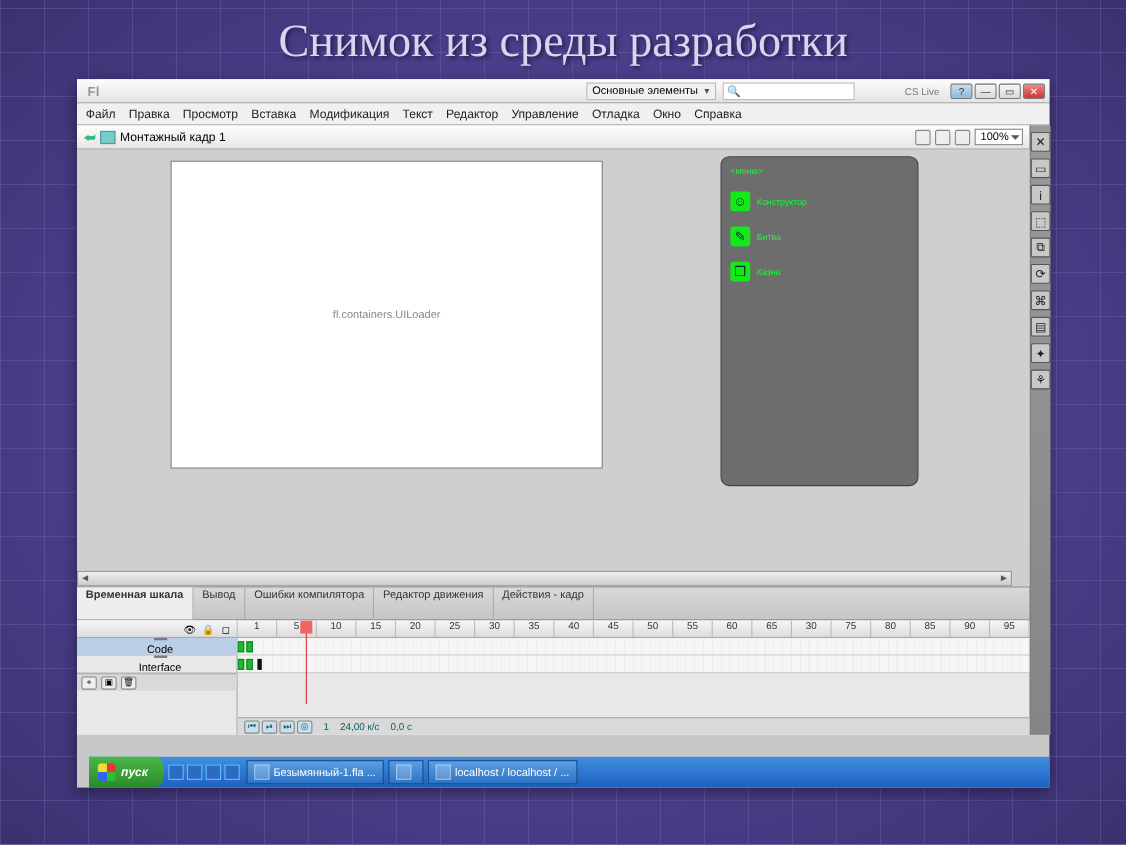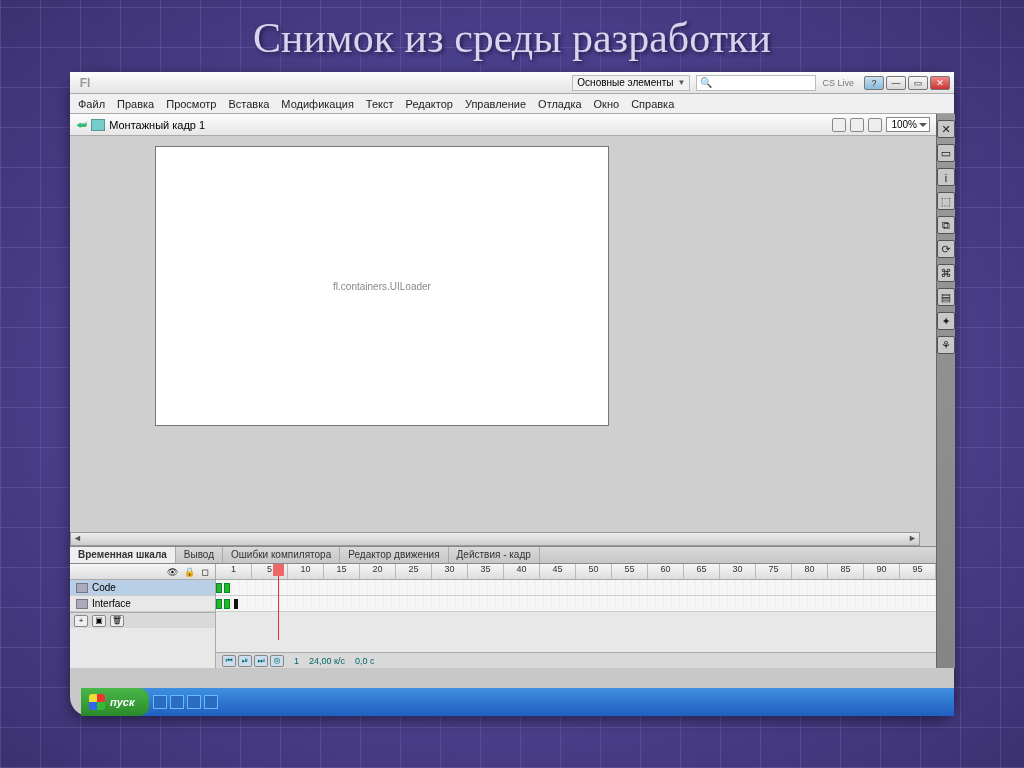--- a/index.html
+++ b/index.html
@@ -12,39 +12,38 @@
   }
   .slide-title {
     text-align:center; font-size:42px; padding:14px 0 10px;
     font-family:"Times New Roman",serif;
     color:#d7d5ee; text-shadow:2px 2px 4px #221b4a;
   }
   .screenshot-frame {
     position:relative; width:884px; height:644px; margin:0 auto;
     box-shadow:0 4px 14px rgba(0,0,0,.45);
     background:#c8c8c8;
-    border-radius:19px;
   }
   
   .titlebar {
     height:22px; background:linear-gradient(#fdfdfd,#e3e3e3);
     border-bottom:1px solid #aaa; display:flex; align-items:center;
     font-size:11px;
   }
   .titlebar .fl-logo { width:18px; text-align:center; color:#999; font-weight:bold; font-size:12px; margin:0 6px;}
   .titlebar .spacer { flex:1; }
   .workspace-chooser { border:1px solid #bbb; background:#f1f1f1; height:16px; padding:0 4px; display:flex; align-items:center; gap:4px; font-size:10px; }
   .workspace-chooser .tri { font-size:8px; color:#555; }
   .titlebar .search { margin:0 6px; height:16px; border:1px solid #bbb; background:#fff; display:flex; align-items:center; padding:0 3px; width:120px; }
   .search .mag { font-size:10px; color:#888; margin-right:3px;}
   .titlebar .win-row { display:flex; gap:2px; margin:0 4px; }
   .winbtn { width:20px; height:14px; border:1px solid #777; border-radius:2px; display:flex; align-items:center; justify-content:center; font-size:9px; background:linear-gradient(#f6f6f6,#d9d9d9); color:#333;}
   .winbtn.close {background:linear-gradient(#e88,#c33); color:#fff;}
   .winbtn.help {background:linear-gradient(#cde,#8bd); }
-  .cs-label{ font-size:9px; color:#777; margin-right:6px;}
+  .cs-label{ font-size:9px; color:#777; margin-right:6px;margin-left:39px;}
   
   .menubar {
     height:20px; background:#f0f0f0; border-bottom:1px solid #aaa;
     display:flex; align-items:center; gap:12px; padding:0 8px; font-size:11px; color:#222;
   }
   .menuitem { cursor:default; }
   
   .doctabs {
     height:20px; background:linear-gradient(#7a7a7a,#6b6b6b);
     display:flex; align-items:flex-end; padding:0 4px; font-size:10px;
@@ -62,42 +61,42 @@
   .scene-bar .sp { flex:1; }
   .scene-bar .edit-icons { display:flex; gap:4px; align-items:center;}
   .small-ico { width:14px; height:14px; border:1px solid #888; background:#eee; border-radius:2px;}
   .zoom-box { border:1px solid #888; background:#fff; font-size:10px; padding:0 12px 0 4px; margin-left:4px; position:relative; height:15px; display:flex; align-items:center;}
   .zoom-box::after{content:"";position:absolute;right:2px;top:5px;border:4px solid transparent;border-top-color:#555;}
   .stage-scroll { flex:1; overflow:hidden; position:relative; background:#cfcfcf; }
   .stage-inner { position:absolute; left:10px; top:6px; right:10px; bottom:10px; }
   .app-preview { position:absolute; left:75px; top:0; width:680px; }
   .bluebar { background:#0aa0eb; color:#053; border-radius:6px; height:16px; font-size:9px; padding:0 8px; display:flex; align-items:center; gap:80px; color:#000; font-weight:bold; border:1px solid #0a73a8;}
   .bluebar span{ color:#003a57;}
-  .white-box { margin-top:4px; width:454px; height:280px; background:#fff; border:1px solid #777; display:flex; align-items:center; justify-content:center; font-size:10px; color:#888;}
+  .white-box { margin-top:4px; width:393px; height:280px; background:#fff; border:1px solid #777; display:flex; align-items:center; justify-content:center; font-size:10px; color:#888;}
   .dark-panel { position:absolute; right:0; top:0; width:180px; height:300px; background:#6d6d6d; border-radius:8px; border:1px solid #444; padding:8px; }
   .dark-panel .grnhdr{ color:#1f3; font-size:8px; }
   .menu-row{ display:flex; align-items:center; gap:6px; margin-top:14px;}
   .grn-ico{ width:18px; height:18px; background:#14e81a; border-radius:3px; display:flex; align-items:center; justify-content:center; font-size:12px; color:#023;}
   .grn-lbl{ color:#1f3; font-size:8px;}
   .hscroll{position:absolute; bottom:0; left:0; right:16px; height:14px; background:linear-gradient(#eee,#ccc); border:1px solid #999;}
   .hscroll::before{content:"◄";position:absolute;left:2px;font-size:9px;color:#555;top:0;}
   .hscroll::after{content:"►";position:absolute;right:2px;font-size:9px;color:#555;top:0;}
 
   
   .right-tools{ width:24px; background:linear-gradient(#9a9a9a,#858585); display:flex; flex-direction:column; align-items:center; gap:6px; padding:6px 0; border-left:1px solid #666;}
   .rt-btn{ width:18px; height:18px; background:#c8c8c8; border:1px solid #555; border-radius:2px; display:flex; align-items:center; justify-content:center; font-size:11px; color:#222;}
 
   
-  .bottom-panel-tabs{ height:18px; background:linear-gradient(#d9d9d9,#c6c6c6); border-top:1px solid #888; border-bottom:1px solid #888; display:flex; font-size:10px; }
+  .bottom-panel-tabs{ height:31px; background:linear-gradient(#d9d9d9,#c6c6c6); border-top:1px solid #888; border-bottom:1px solid #888; display:flex; font-size:10px; }
   .bp-tab{ padding:2px 8px; border-right:1px solid #aaa; color:#333;}
   .bp-tab.active{ background:#eee; font-weight:bold;}
   .timeline{ background:#e8e8e8; height:104px; display:flex; font-size:10px;}
   .layer-col{ width:146px; border-right:1px solid #aaa;}
   .layer-head{ height:16px; background:linear-gradient(#f6f6f6,#ddd); border-bottom:1px solid #aaa; display:flex; align-items:center; justify-content:flex-end; gap:6px; padding:0 6px; font-size:9px;}
-  .layer-row{ height:16px; border-bottom:1px solid #ccc; display:flex; align-items:center; padding-left:6px; gap:4px;}
+  .layer-row{ height:16px; border-bottom:1px solid #ccc; display:flex; align-items:center; padding-left:6px; gap:4px;flex-direction:column;}
   .layer-row.sel{ background:#b8cfe6;}
   .lyr-ico{width:12px;height:10px;background:#aab;border:1px solid #778;}
   .layer-foot{height:16px; background:#d9d9d9; display:flex; align-items:center; gap:4px; padding:0 4px; border-top:1px solid #aaa;}
   .lf-btn{width:14px;height:12px;border:1px solid #888;background:#eee;border-radius:2px;font-size:8px;display:flex;align-items:center;justify-content:center;}
   .frames-col{ flex:1; position:relative; overflow:hidden;}
   .ruler{ height:16px; background:linear-gradient(#f6f6f6,#ddd); border-bottom:1px solid #aaa; display:flex;}
   .ruler span{ width:36px; text-align:center; font-size:9px; border-right:1px solid #bbb; color:#333;}
   .track{ height:16px; border-bottom:1px solid #ccc; position:relative; background:repeating-linear-gradient(90deg,#f6f6f6 0 7px,#eee 7px 8px);}
   .keyf{ position:absolute; top:3px; width:6px; height:10px; background:#26b526; border:1px solid #083;}
   .pframe{position:absolute; top:3px; width:4px; height:10px; background:#111;}
@@ -182,20 +181,37 @@
           <span>100%</span>
         </div>
       </div>
       <div class="stage-scroll">
         <div class="stage-inner">
           <div class="app-preview">
             <div style="display:flex; gap:6px;">
               <div class="white-box">
                 <span>fl.containers.UILoader</span>
               </div>
+            </div>
+            <div class="dark-panel">
+              <div class="grnhdr">&lt;меню&gt;</div>
+              <div id="greenmenu">
+                  <div class="menu-row">
+                    <div class="grn-ico">☺</div>
+                    <div class="grn-lbl">Конструктор</div>
+                  </div>
+                  <div class="menu-row">
+                    <div class="grn-ico">✎</div>
+                    <div class="grn-lbl">Битва</div>
+                  </div>
+                  <div class="menu-row">
+                    <div class="grn-ico">❒</div>
+                    <div class="grn-lbl">Казна</div>
+                  </div>
+                </div>
             </div>
           </div>
         </div>
         <div class="hscroll"></div>
       </div>
 
       <div class="bottom-panel-tabs" id="bptabs">
           <div class="bp-tab active">Временная шкала</div>
           <div class="bp-tab">Вывод</div>
           <div class="bp-tab">Ошибки компилятора</div>
@@ -292,15 +308,29 @@
     <div class="startbtn">
       <div class="start-logo"></div>
       <span>пуск</span>
     </div>
     <div class="ql">
       <span class="tb-ico"></span>
       <span class="tb-ico"></span>
       <span class="tb-ico"></span>
       <span class="tb-ico"></span>
     </div>
+    <div id="tbitems" style="display:flex;">
+        <div class="tb-item">
+          <span class="tb-ico"></span>
+          <span>Безымянный-1.fla ...</span>
+        </div>
+        <div class="tb-item">
+          <span class="tb-ico"></span>
+          <span></span>
+        </div>
+        <div class="tb-item">
+          <span class="tb-ico"></span>
+          <span>localhost / localhost / ...</span>
+        </div>
+      </div>
   </div>
 
 </div>
 
 </body></html>

